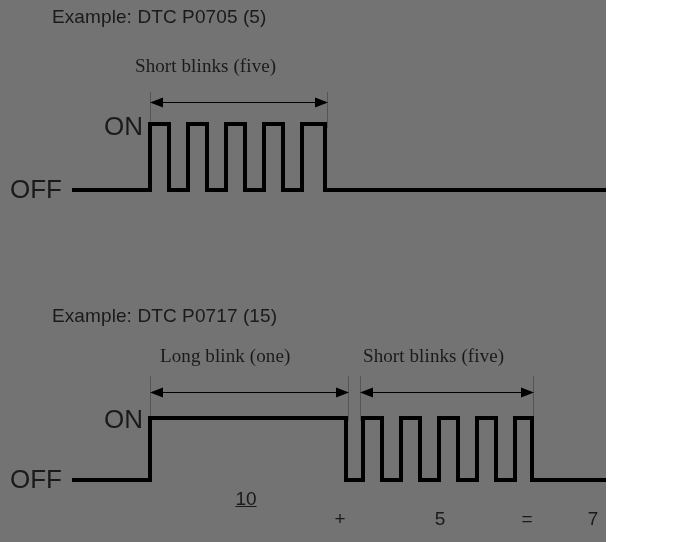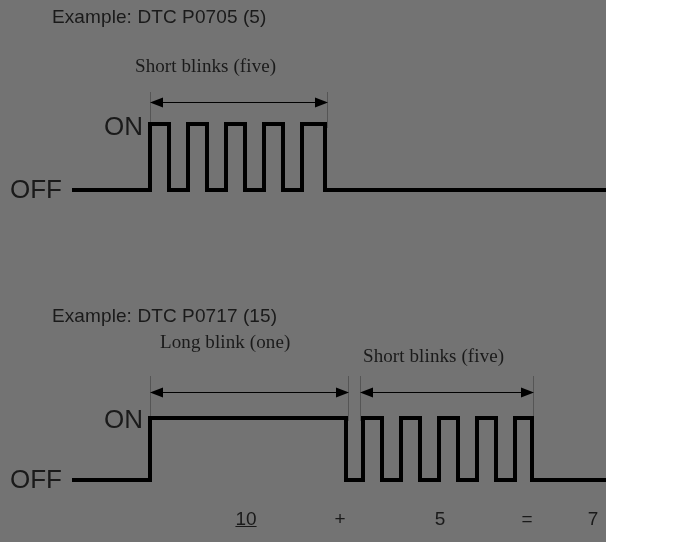--- a/index.html
+++ b/index.html
@@ -78,21 +78,21 @@
       <polygon points="328,102.5 315,97.5 315,107.5" fill="#000000"></polygon>
     </g>
 
     <polyline fill="none" stroke="#000000" stroke-width="4.2" stroke-linejoin="miter" stroke-linecap="butt" points="72,190 150,190 150,124 169,124 169,190 188,190 188,124 207,124 207,190
               226,190 226,124 245,124 245,190 264,190 264,124 283,124 283,190
               302,190 302,124 325,124 325,190 672,190"></polyline>
   </svg>
 
   <div class="abs title" style="left:52px; top:294px;margin-top:11px;">Example: DTC P0717 (15)</div>
 
-  <div class="abs caption" style="left:160px; top:331px;">Long blink (one)</div>
+  <div class="abs caption" style="left:160px; top:345px;">Long blink (one)</div>
 
   <div class="abs caption" style="left:363px; top:345px;">Short blinks (five)</div>
 
   <div class="abs axis-label" style="left:104px; top:408px;">ON</div>
 
   <div class="abs axis-label" style="left:10px; top:468px;">OFF</div>
 
   <svg class="abs wave" style="left:0px; top:271px;" width="678" height="271" viewBox="0 0 678 271" xmlns="http://www.w3.org/2000/svg">
 
     <line x1="150.5" y1="105" x2="150.5" y2="150" stroke="#555555" stroke-width="1"></line>
@@ -111,21 +111,21 @@
       <polygon points="360,121.5 373,116.5 373,126.5" fill="#000000"></polygon>
       <polygon points="534,121.5 521,116.5 521,126.5" fill="#000000"></polygon>
     </g>
 
     <polyline fill="none" stroke="#000000" stroke-width="4.2" stroke-linejoin="miter" stroke-linecap="butt" points="72,209 150,209 150,147 346,147 346,209 363,209 363,147 382,147 382,209
               401,209 401,147 420,147 420,209 439,209 439,147 458,147 458,209
               477,209 477,147 496,147 496,209 515,209 515,147 532,147 532,209
               672,209"></polyline>
   </svg>
 
-  <div class="abs eq-term" style="left:226px; top:508px; width:40px;text-decoration:underline;">10</div>
+  <div class="abs eq-term" style="left:226px; top:488px; width:40px;text-decoration:underline;">10</div>
 
   <div class="abs eq-term" style="left:325px; top:508px; width:30px;">+</div>
 
   <div class="abs eq-term" style="left:425px; top:508px; width:30px;">5</div>
 
   <div class="abs eq-term" style="left:512px; top:508px; width:30px;">=</div>
 
   <div class="abs eq-term" style="left:573px; top:508px; width:40px;">7</div>
 
 </div>

